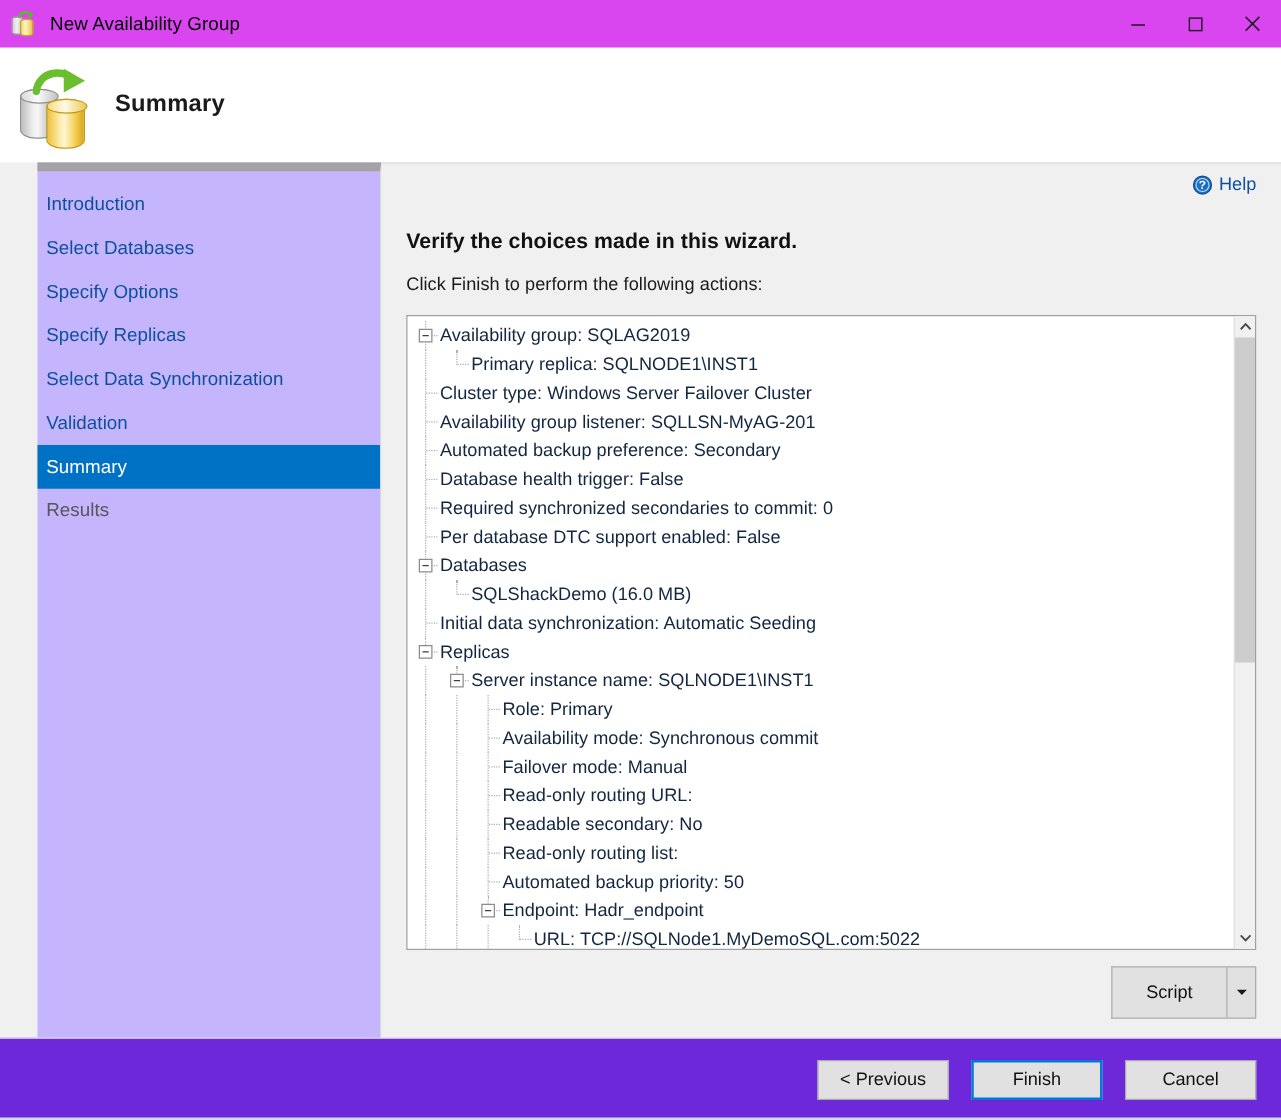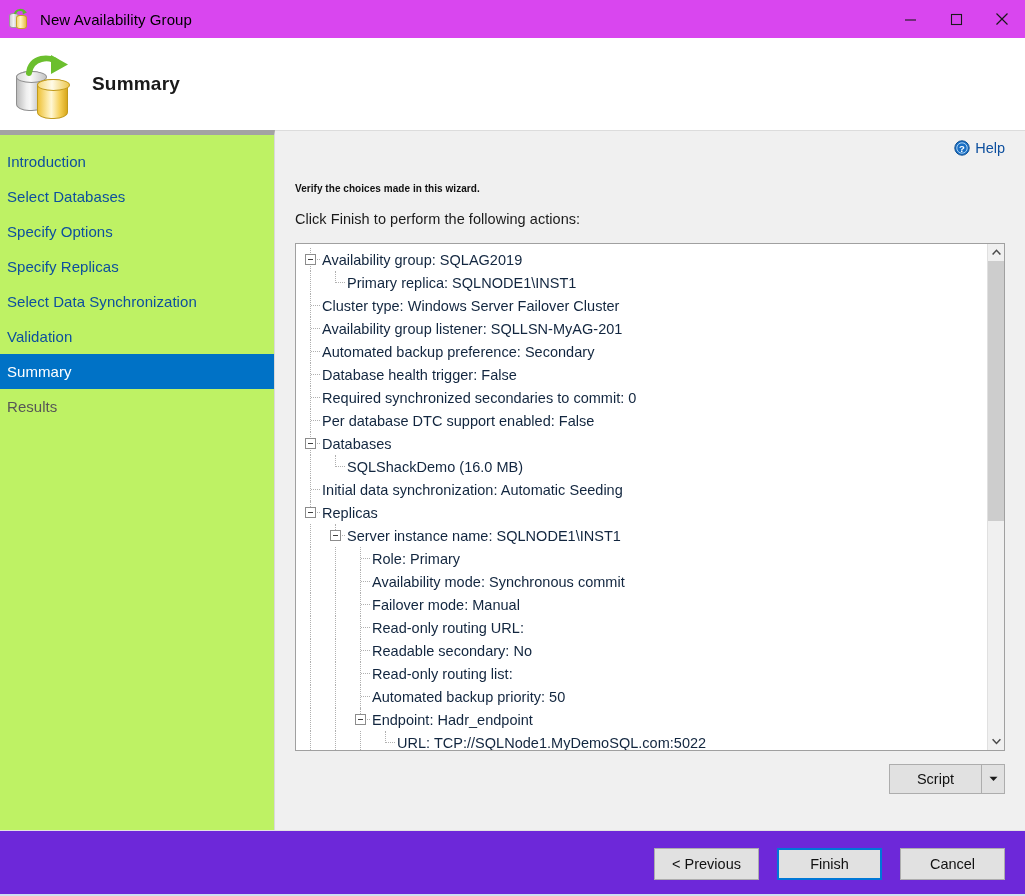--- a/index.html
+++ b/index.html
@@ -130,25 +130,26 @@
   .body {
     flex: 1 1 auto;
     display: flex;
     min-height: 0;
     background: #f0f0f0;
     position: relative;
   }
   .sidebar {
     width: 275px;
     flex: 0 0 275px;
-    background: #bef264;
+    background: #c4b5fd;
     border-right: 1px solid #d9d9d9;
-    border-top: 5px solid #a3a3a3;
+    border-top: 7px solid #a3a3a3;
     padding-top: 9px;
     position: relative;
+    margin-left: 30px;
   }
   .nav-item {
     height: 35px;
     display: flex;
     align-items: center;
     padding-left: 7px;
     font-size: 15px;
     color: #0d4f9e;
     letter-spacing: 0.05px;
     white-space: nowrap;
@@ -184,21 +185,21 @@
   .help-link {
     display: flex; align-items: center;
     font-size: 14.5px;
     color: #0d4f9e;
     cursor: pointer;
     gap: 5px;
   }
   .help-icon { width: 16px; height: 16px; display: block; }
 
   .verify-line {
-    font-size: 10px;
+    font-size: 17px;
     font-weight: bold;
     color: #111111;
     margin: 18px 0 0 20px;
     letter-spacing: 0.05px;
   }
   .click-line {
     font-size: 14.5px;
     color: #1a1a1a;
     margin: 17px 0 0 20px;
     letter-spacing: 0.05px;
@@ -289,21 +290,21 @@
     background: #cdcdcd;
   }
 
   
   .script-row {
     display: flex;
     justify-content: flex-end;
     align-items: center;
     padding: 13px 20px 0 0;
   }
-  .splitbtn { display: flex; height: 30px; }
+  .splitbtn { display: flex; height: 42px; }
   .splitbtn-main {
     width: 92px;
     background: #e1e1e1;
     border: 1px solid #adadad;
     border-right: none;
     display: flex; align-items: center; justify-content: center;
     font-size: 14.5px;
     color: #111111;
     cursor: pointer;
   }

